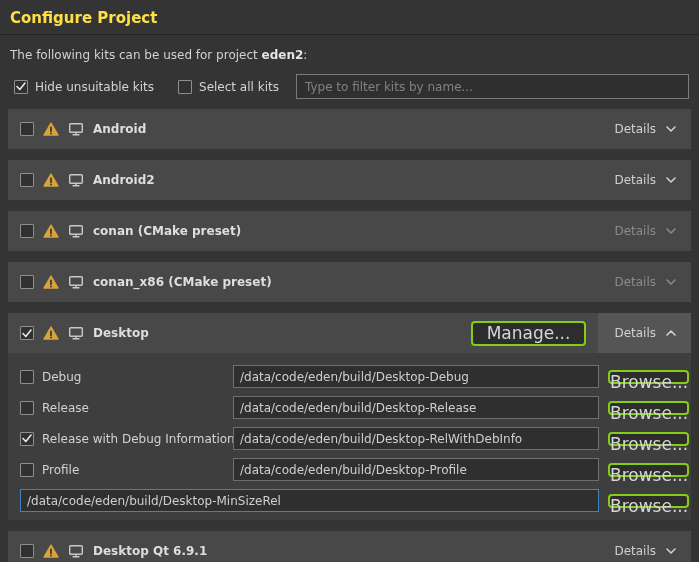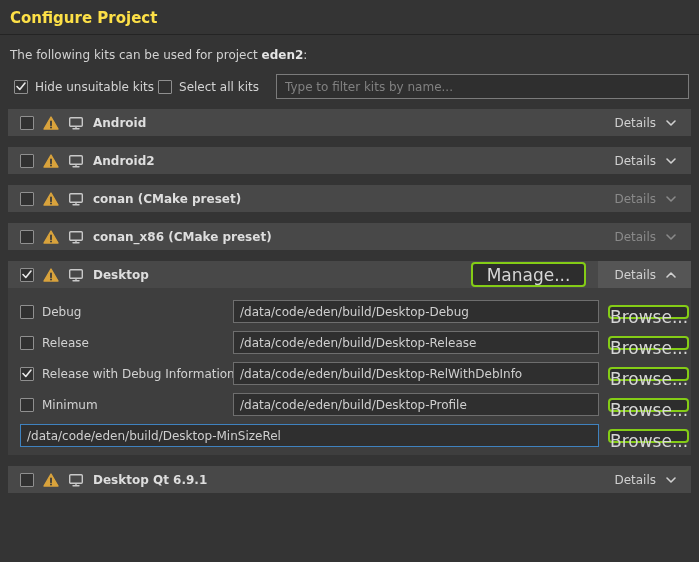--- a/index.html
+++ b/index.html
@@ -33,37 +33,37 @@
   .checkbox svg { display: none; width: 10px; height: 9px; }
   .checkbox.checked svg { display: block; }
   .check-mark { fill: none; stroke: #e8e8e8; stroke-width: 1.6; stroke-linecap: round; stroke-linejoin: round; }
 
   .filter-row {
     margin: 12px 10px 0 14px;
     display: flex; align-items: center;
     font-size: 12px;
   }
   .cb-label { display: inline-flex; align-items: center; gap: 7px; cursor: default; white-space: nowrap; }
-  .cb-label + .cb-label { margin-left: 4px; }
+  .cb-label + .cb-label { margin-left: 24px; }
   .filter-input {
     flex: 1; margin-left: 17px;
     height: 25px;
     background: #2f2f2f;
     border: 1px solid #7b7b7b;
     color: #eab308;
     font-family: inherit; font-size: 12px;
     padding: 0 8px;
     outline: none;
   }
   .filter-input::placeholder { color: #818181; }
 
   
   .kit-list { margin: 10px 8px 0 8px; display: flex; flex-direction: column; gap: 11px; }
   .kit-row {
-    height: 27px;
+    height: 40px;
     background: #484848;
     display: flex; align-items: center;
     padding-left: 12px;
     font-size: 12px;
   }
   .kit-icon { margin-left: 9px; display: inline-flex; color: #c9c9c9; }
   .kit-name { margin-left: 9px; font-weight: bold; color: #dedede; }
   .spacer { flex: 1; }
   .details-toggle {
     align-self: stretch;
@@ -325,21 +325,21 @@
       <span class="detail-label">Release with Debug Information</span>
     </label>
     <input class="path-input" value="/data/code/eden/build/Desktop-RelWithDebInfo" style="">
     <button class="btn browse-btn">Browse...</button>
   </div>
           <div class="detail-row">
     <label class="detail-label-wrap">
       <span class="checkbox detail-checkbox">
         
       </span>
-      <span class="detail-label">Minimum</span>
+      <span class="detail-label">Profile</span>
     </label>
     <input class="path-input" value="/data/code/eden/build/Desktop-Profile" style="">
     <button class="btn browse-btn">Browse...</button>
   </div>
           <div class="detail-row">
     <input class="path-input focused" value="/data/code/eden/build/Desktop-MinSizeRel" style="">
     <button class="btn browse-btn">Browse...</button>
   </div>
         </div>
   </div>

